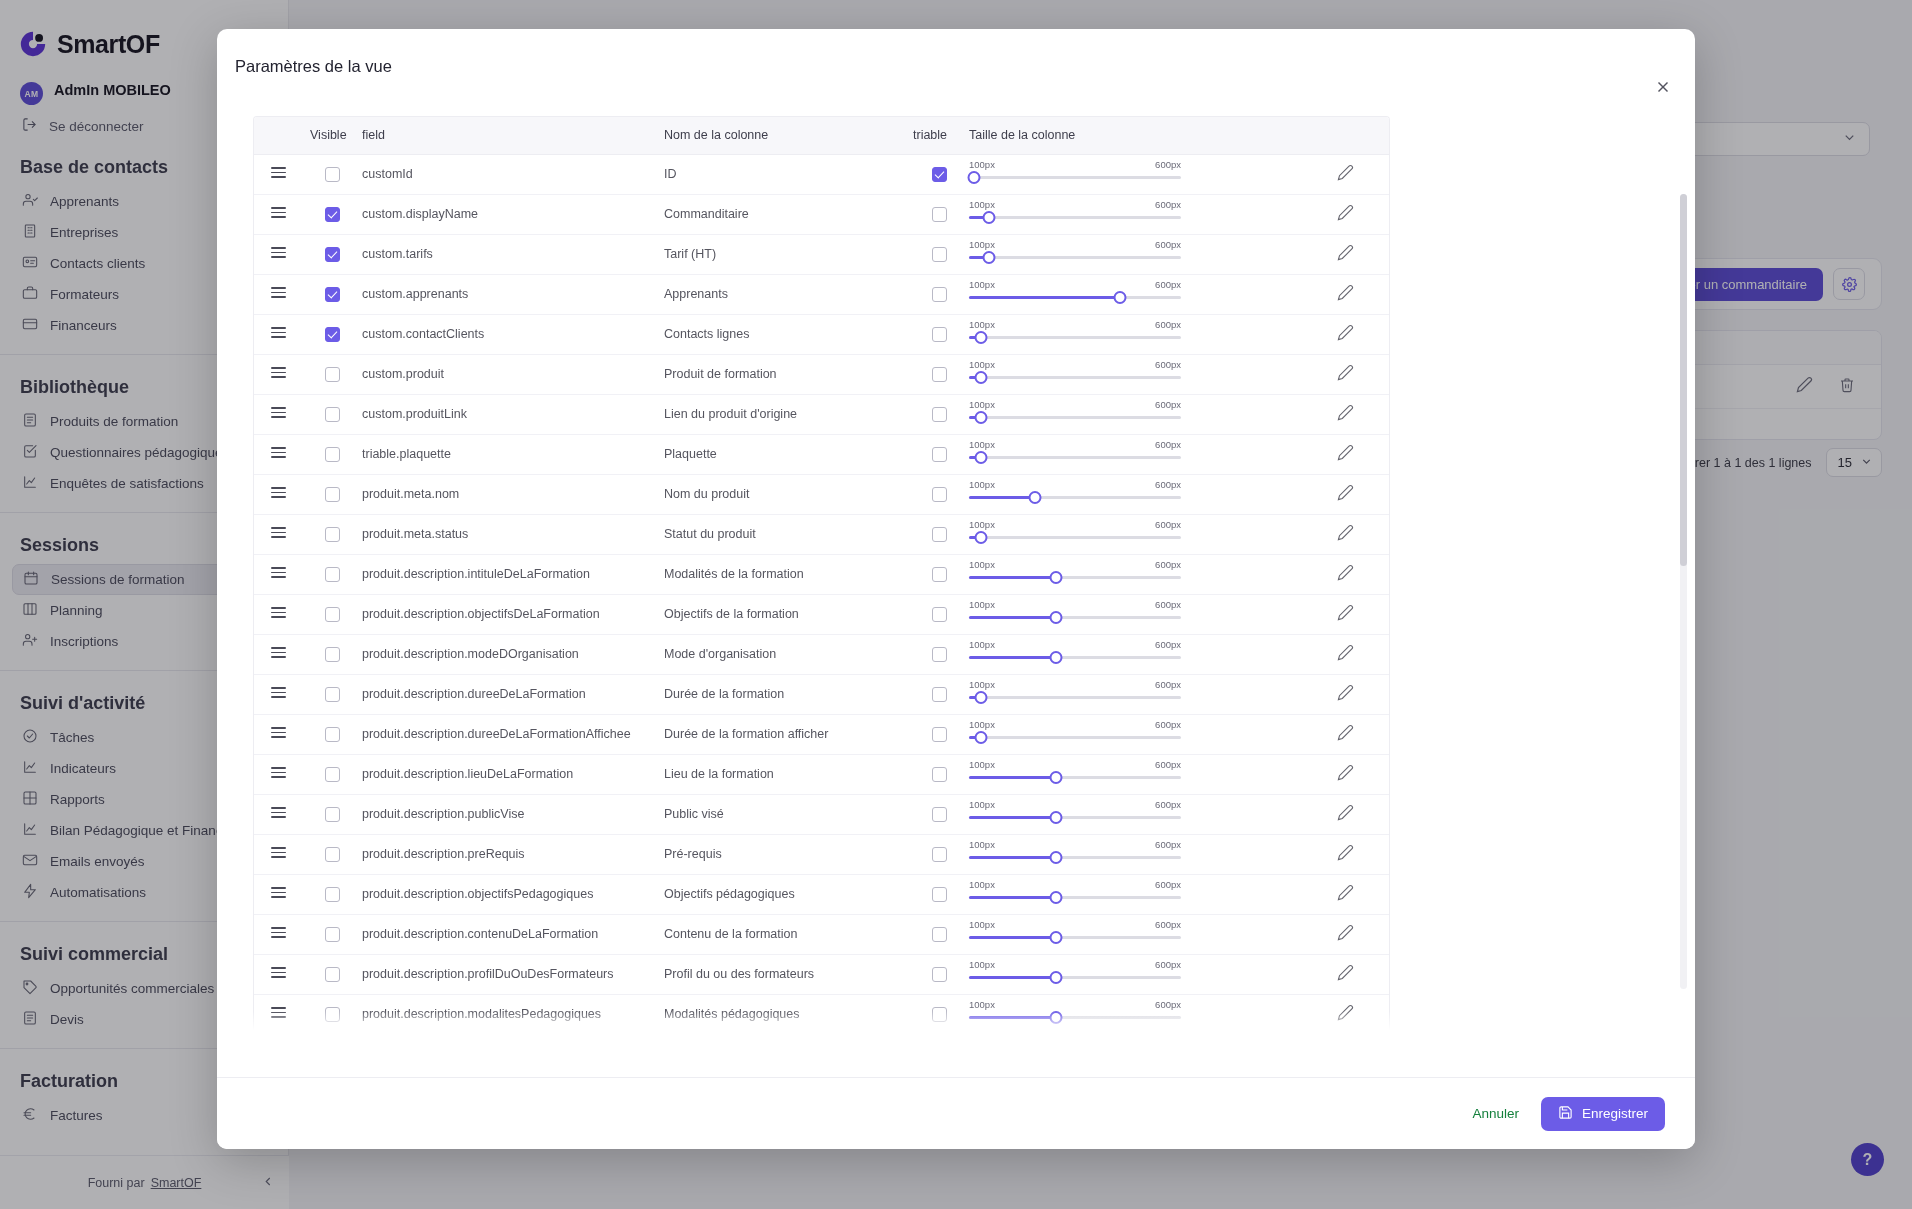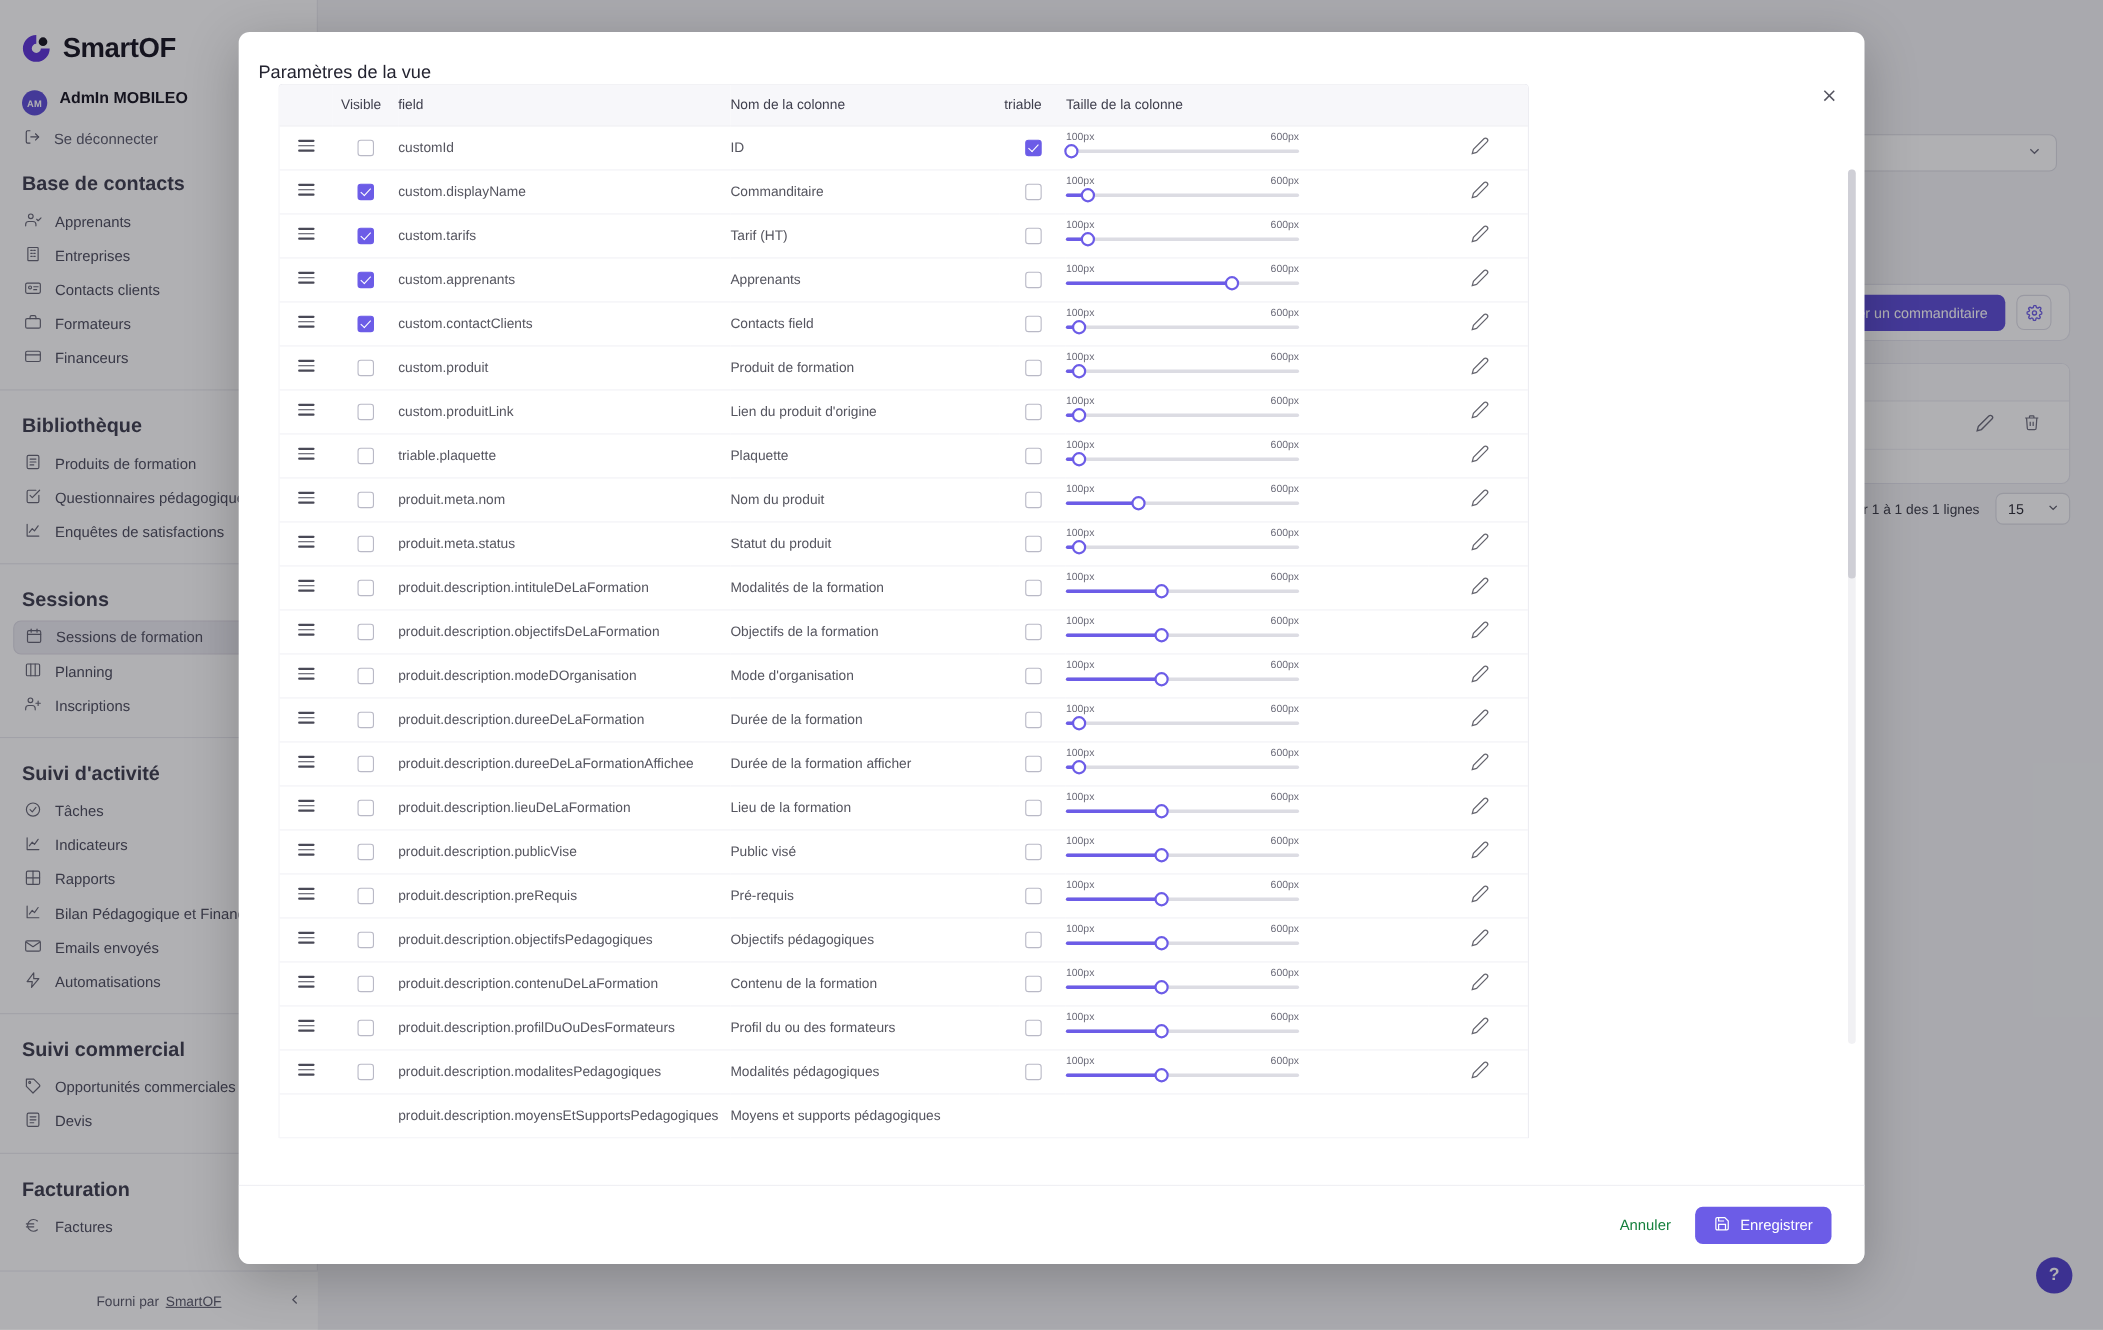--- a/index.html
+++ b/index.html
@@ -111,21 +111,21 @@
     height: 44px; border-bottom: 1px solid #f0f0f5;
     display: flex; align-items: center; justify-content: flex-end; gap: 26px; padding-right: 26px;
   }
   .bg-foot {
     position: absolute; right: 30px; top: 448px; width: 390px;
     display: flex; align-items: center; justify-content: flex-end; gap: 14px;
     font-size: 12.5px; color: #3a3a46;
   }
   .bg-pagesel {
     border: 1px solid #dcdce4; background: #fff; border-radius: 7px;
-    height: 29px; padding: 0 8px 0 11px; display: flex; align-items: center; gap: 20px;
+    height: 29px; padding: 0 8px 0 11px; display: flex; align-items: center; gap: 8px;
     font-size: 13px; color: #2c2c36;
   }
   .icon-muted { color: #6c6c7c; }
 
   .help-fab {
     position: absolute; right: 28px; bottom: 33px;
     width: 33px; height: 33px; border-radius: 50%;
     background: #4F3FCB; color: #fff;
     display: flex; align-items: center; justify-content: center;
     font-size: 16px; font-weight: 600;
@@ -134,21 +134,21 @@
   
   .overlay {
     position: absolute; inset: 0;
     background: rgba(24,24,32,0.34);
   }
   .modal {
     position: absolute; left: 217px; top: 29px;
     width: 1478px; height: 1120px;
     background: #ffffff; border-radius: 10px;
     box-shadow: 0 12px 48px rgba(0,0,0,.22);
-    display: flex; flex-direction: column; overflow: hidden;
+    display: flex; flex-direction: column; overflow: hidden; gap: 40px;
   }
   .modal-title {
     font-size: 16.5px; color: #232330; font-weight: 400;
     padding: 28px 0 0 18px;
   }
   .modal-close {
     position: absolute; right: 23px; top: 49px;
     width: 18px; height: 18px; color: #53535f; cursor: pointer;
   }
   .modal-body {
@@ -636,21 +636,21 @@
                   </div>
                 </td>
                 <td class="c-edit"><span class="pencil"><svg width="17" height="17" viewBox="0 0 24 24" fill="none" stroke="currentColor" stroke-width="1.6">
                       <path d="M17 3a2.8 2.8 0 1 1 4 4L7.5 20.5 2 22l1.5-5.5L17 3z"></path>
                     </svg></span></td>
               </tr>
               <tr>
                 <td class="c-drag"><span class="drag-icon"><i></i><i></i><i></i></span></td>
                 <td class="c-vis"><span class="cb on"></span></td>
                 <td class="c-field">custom.contactClients</td>
-                <td class="c-name">Contacts field</td>
+                <td class="c-name">Contacts lignes</td>
                 <td class="c-sort"><span class="cb"></span></td>
                 <td class="c-size">
                   <div class="slider">
                     <span class="lbl min">100px</span>
                     <span class="lbl max">600px</span>
                     <span class="track"></span>
                     <span class="fill" style="width:11.9px"></span>
                     <span class="knob" style="left:11.9px"></span>
                   </div>
                 </td>

